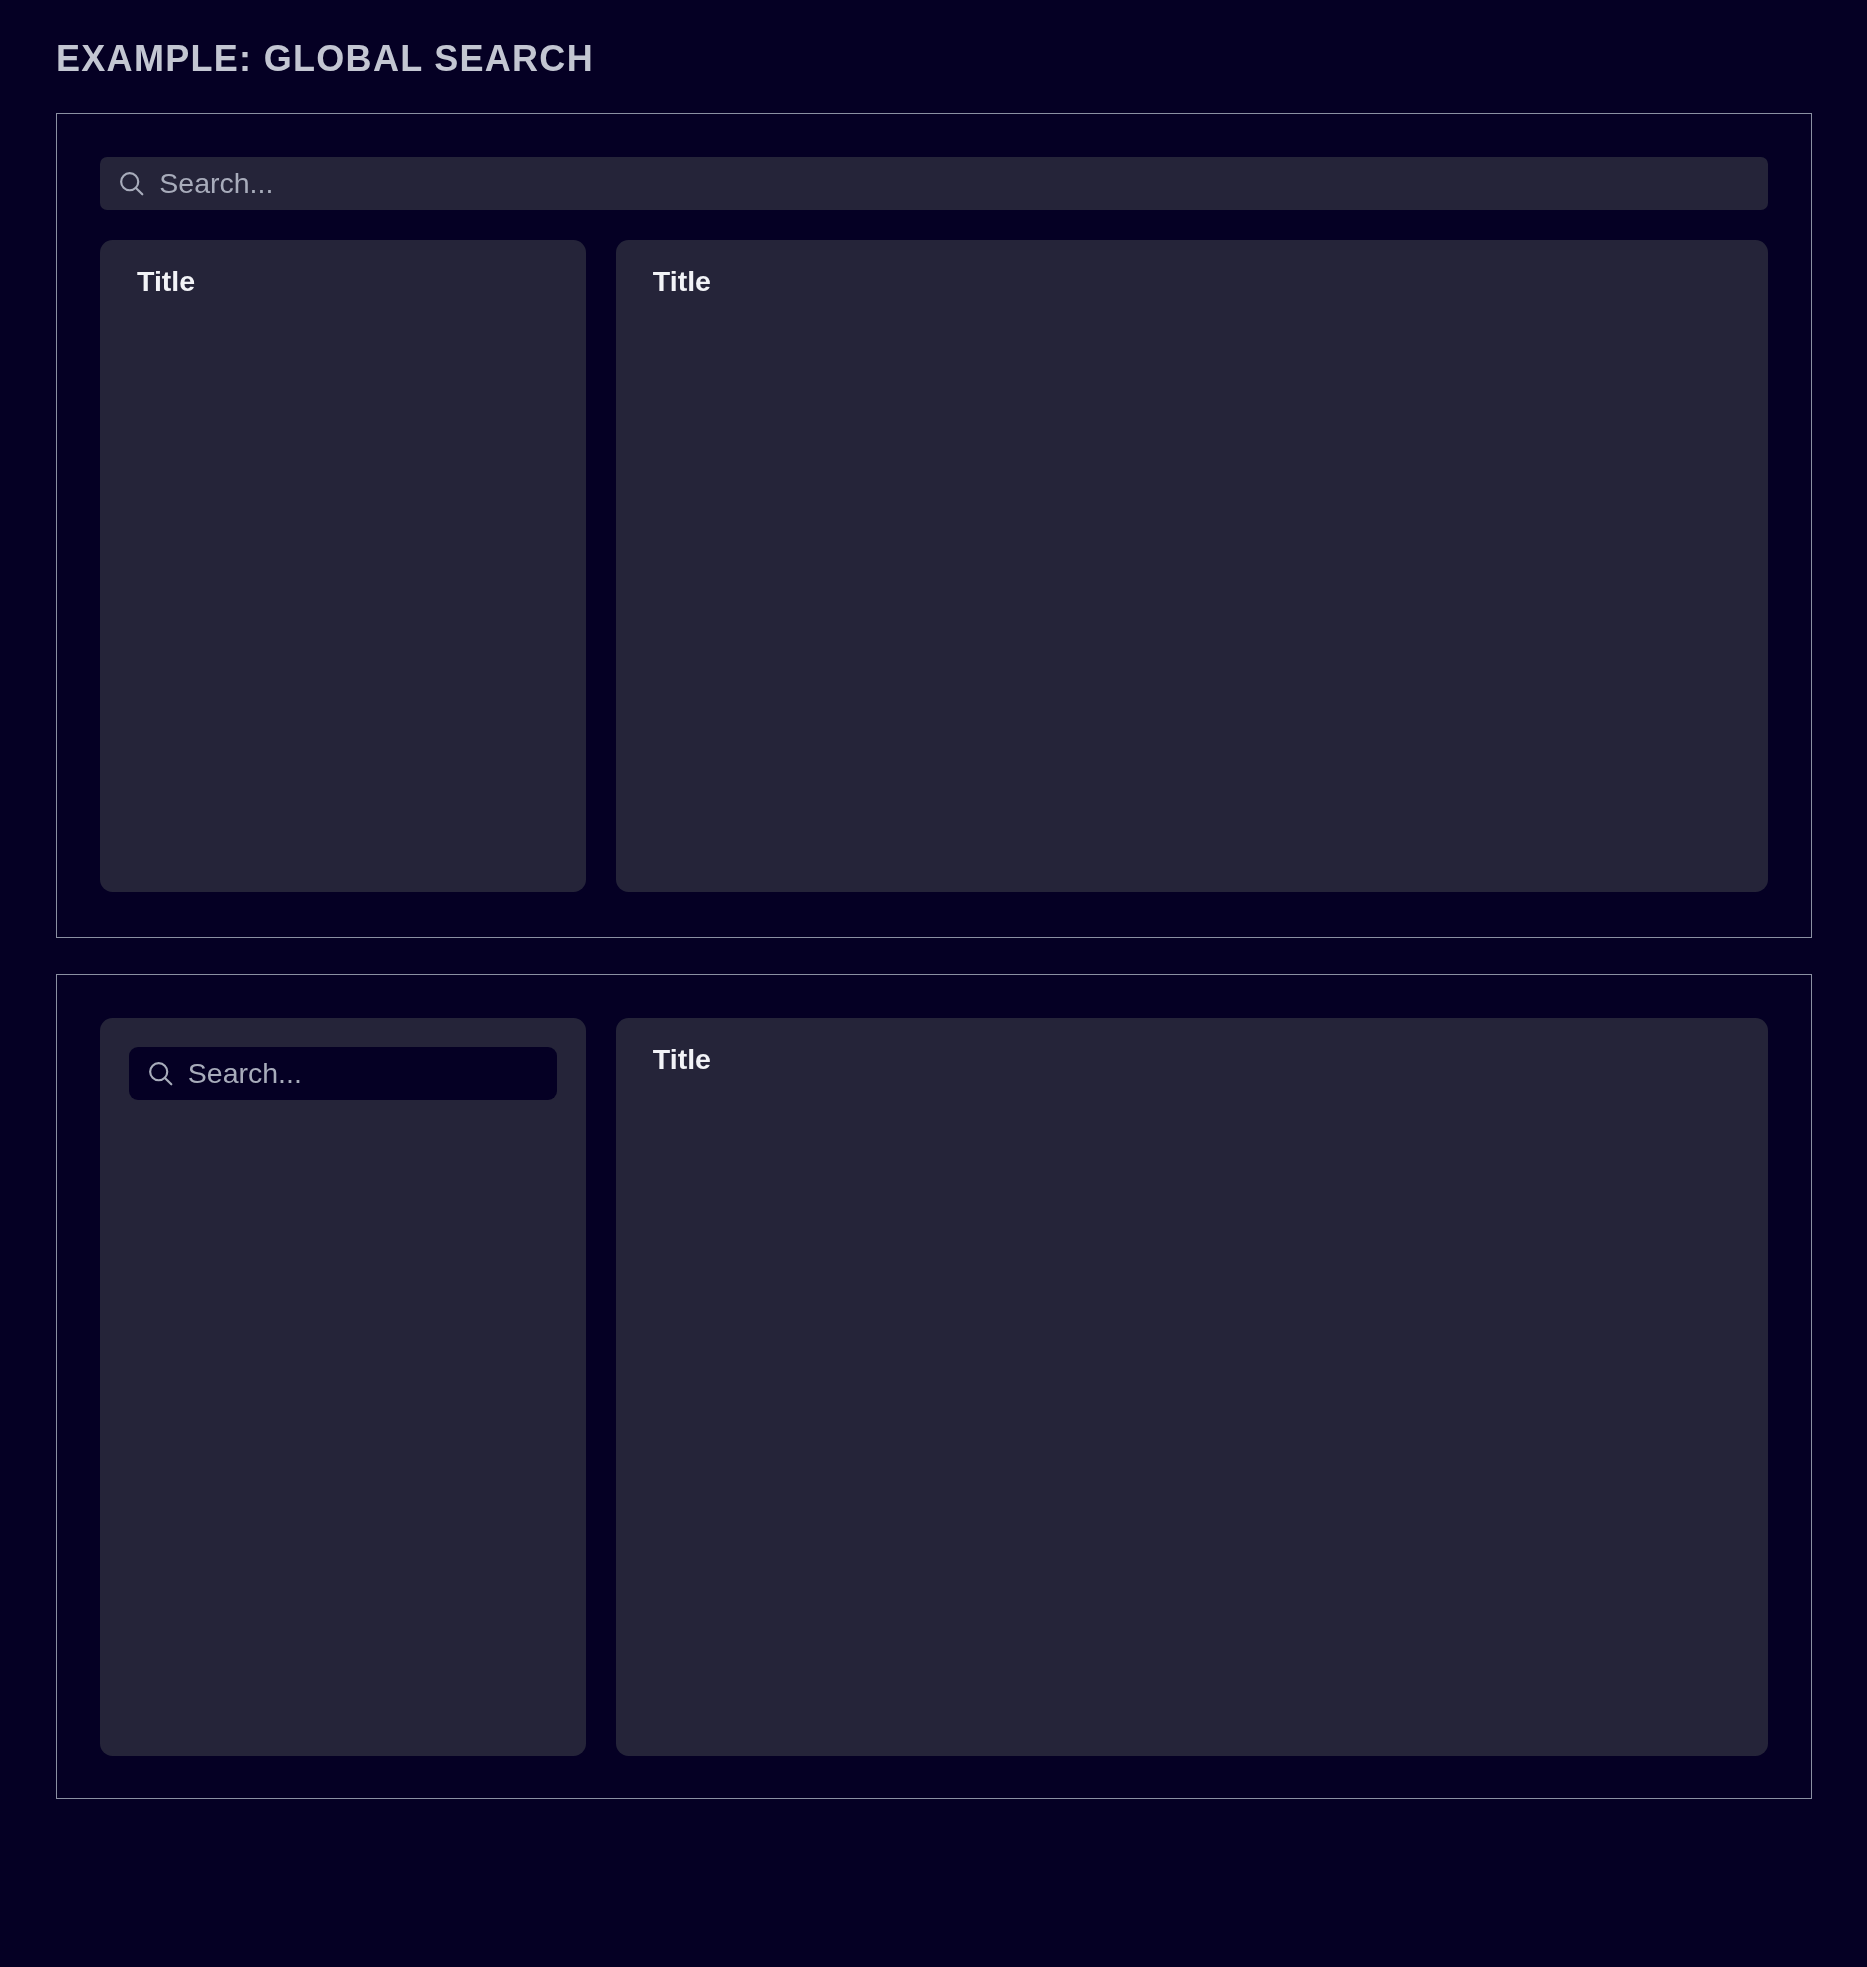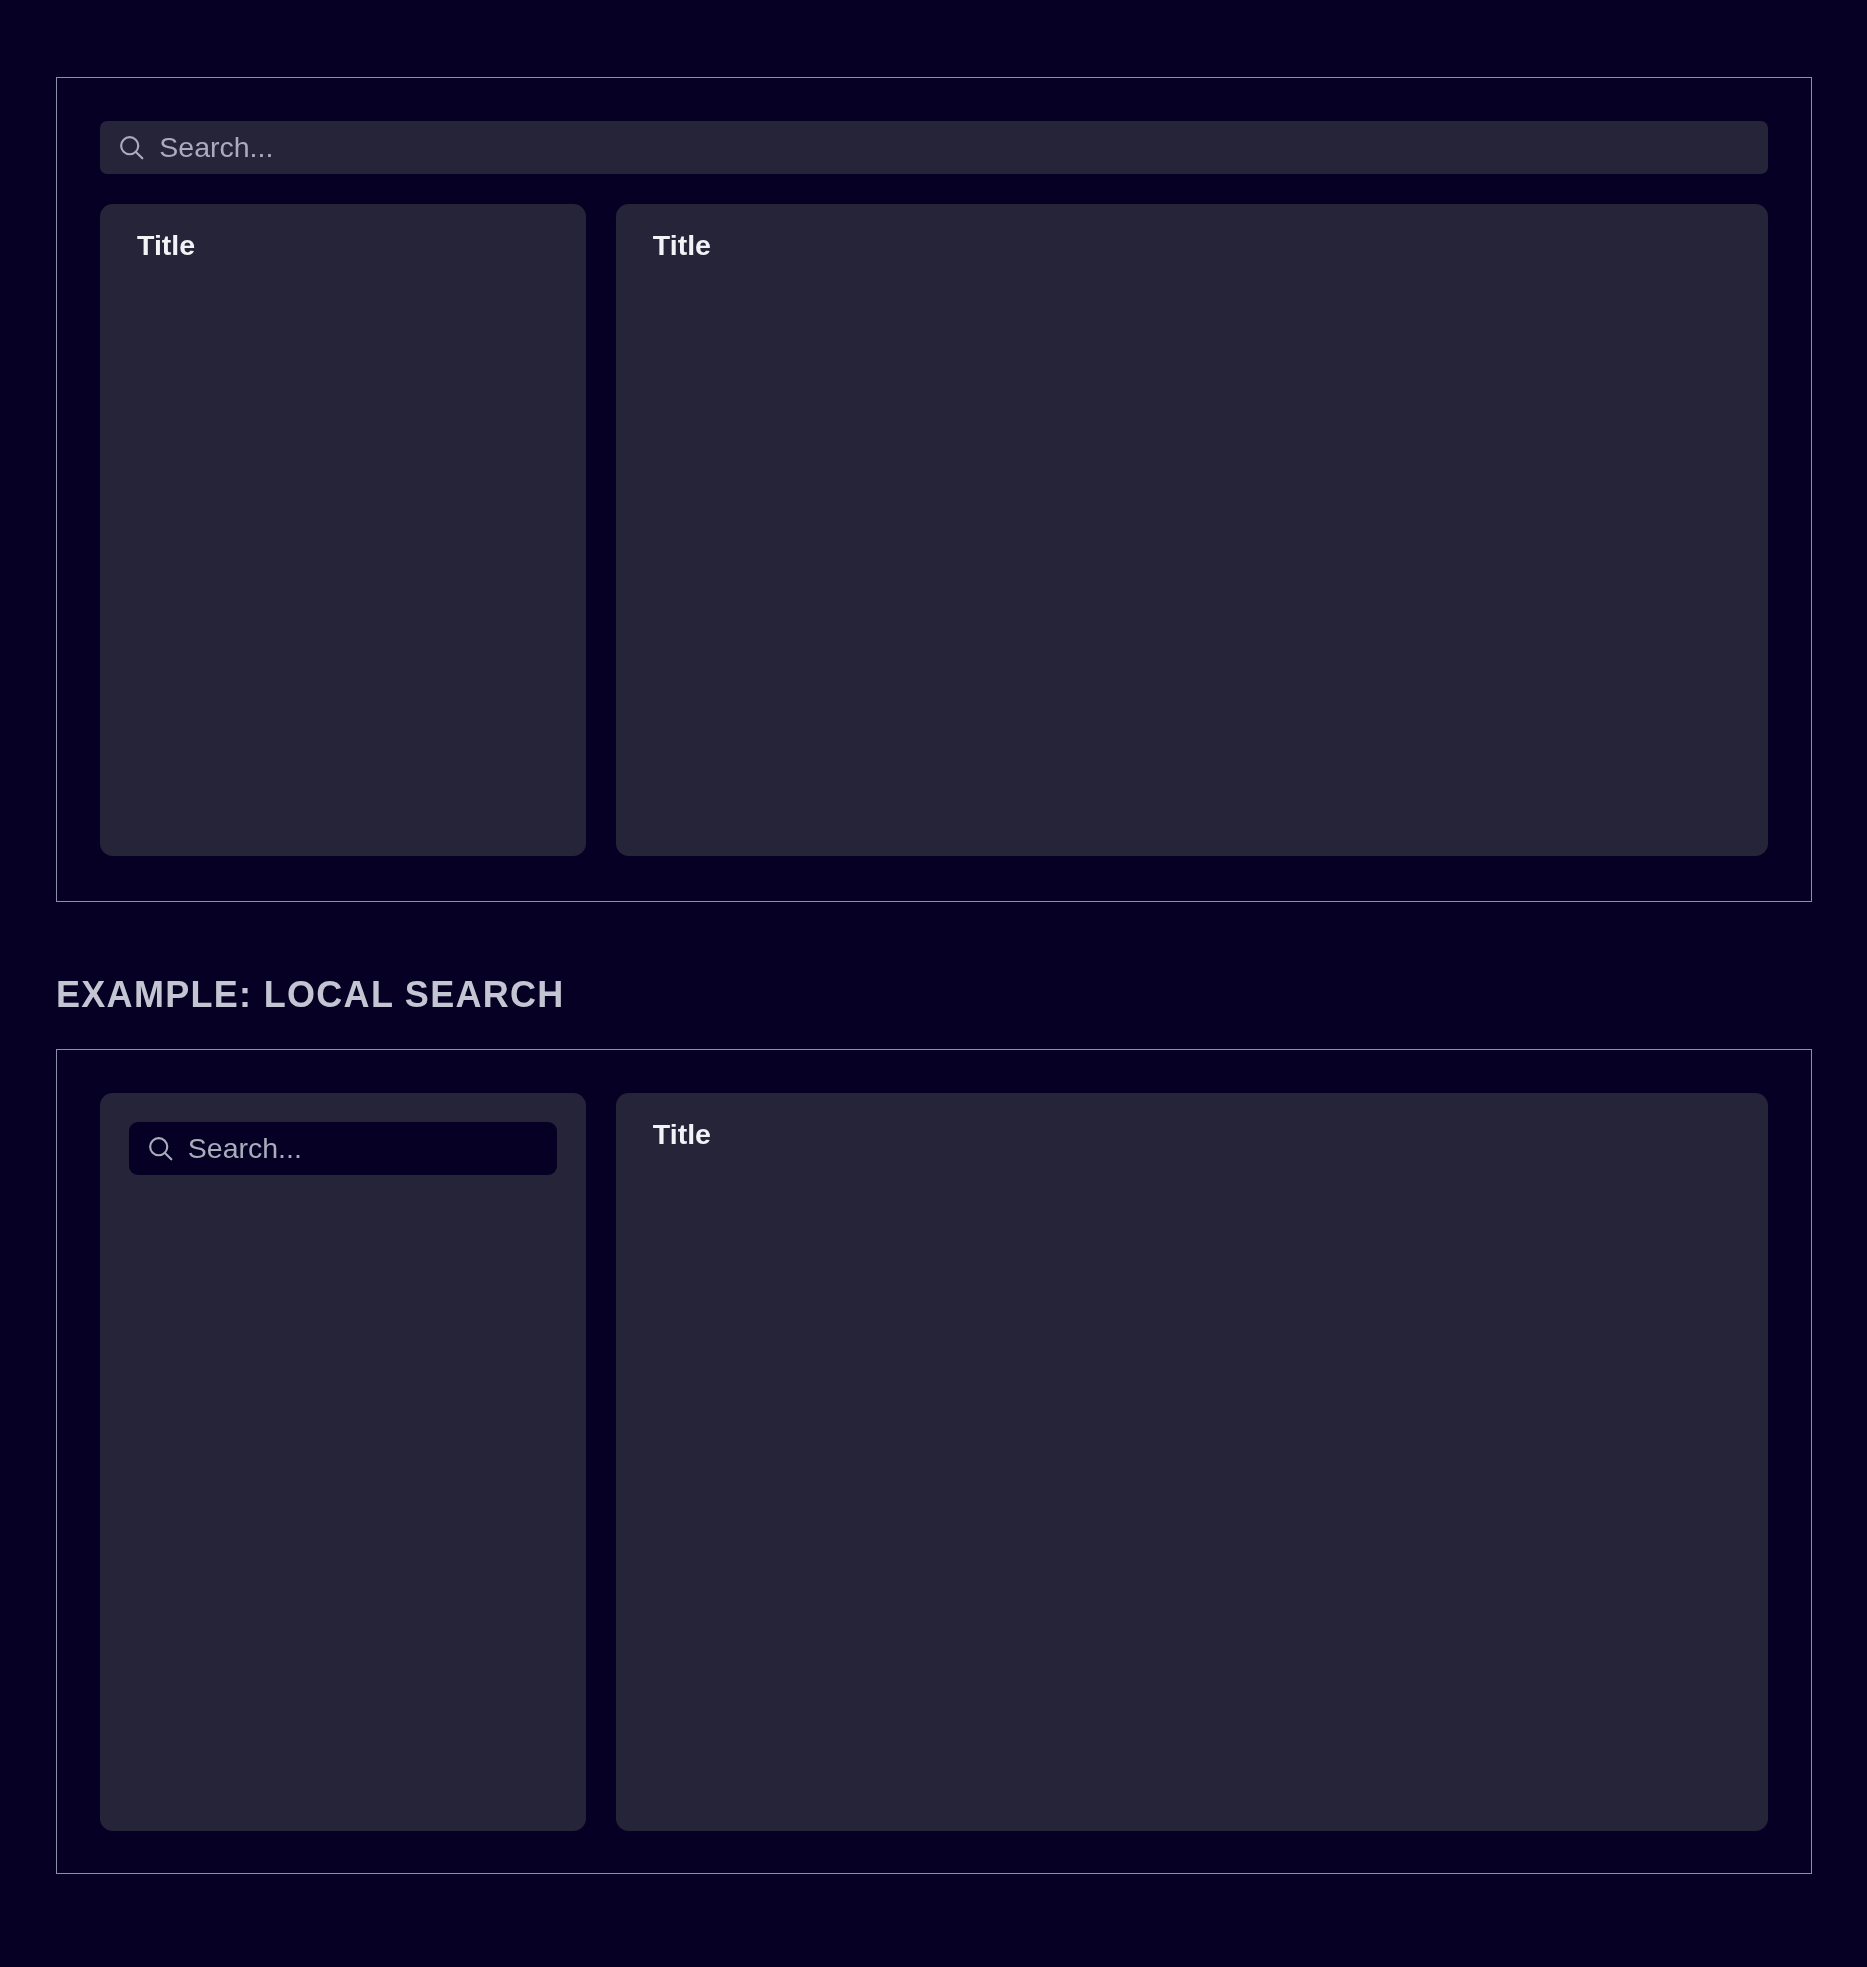--- a/index.html
+++ b/index.html
@@ -88,20 +88,21 @@
     font-weight: 700;
     color: var(--title-text);
   }
 </style>
 </head>
 <body>
 
 <div class="page">
 
   <div>
+    <div class="section-heading">EXAMPLE: GLOBAL SEARCH</div>
 
     <div class="frame">
 
       <div class="searchbar">
         <svg viewBox="0 0 30 30" fill="none" stroke="currentColor" stroke-width="2.4" stroke-linecap="round">
           <circle cx="13" cy="13" r="9.5"></circle>
           <line x1="20.2" y1="20.2" x2="27" y2="27"></line>
         </svg>
         <input type="text" placeholder="Search..." style="">
       </div>
@@ -112,21 +113,20 @@
         </div>
         <div class="card">
           <div class="card-title">Title</div>
         </div>
       </div>
 
     </div>
   </div>
 
   <div>
-    <div class="section-heading second">EXAMPLE: LOCAL SEARCH</div>
 
     <div class="frame">
 
       <div class="panel-grid row2">
         <div class="card search-host">
           <div class="searchbar local">
             <svg viewBox="0 0 30 30" fill="none" stroke="currentColor" stroke-width="2.4" stroke-linecap="round">
               <circle cx="13" cy="13" r="9.5"></circle>
               <line x1="20.2" y1="20.2" x2="27" y2="27"></line>
             </svg>

